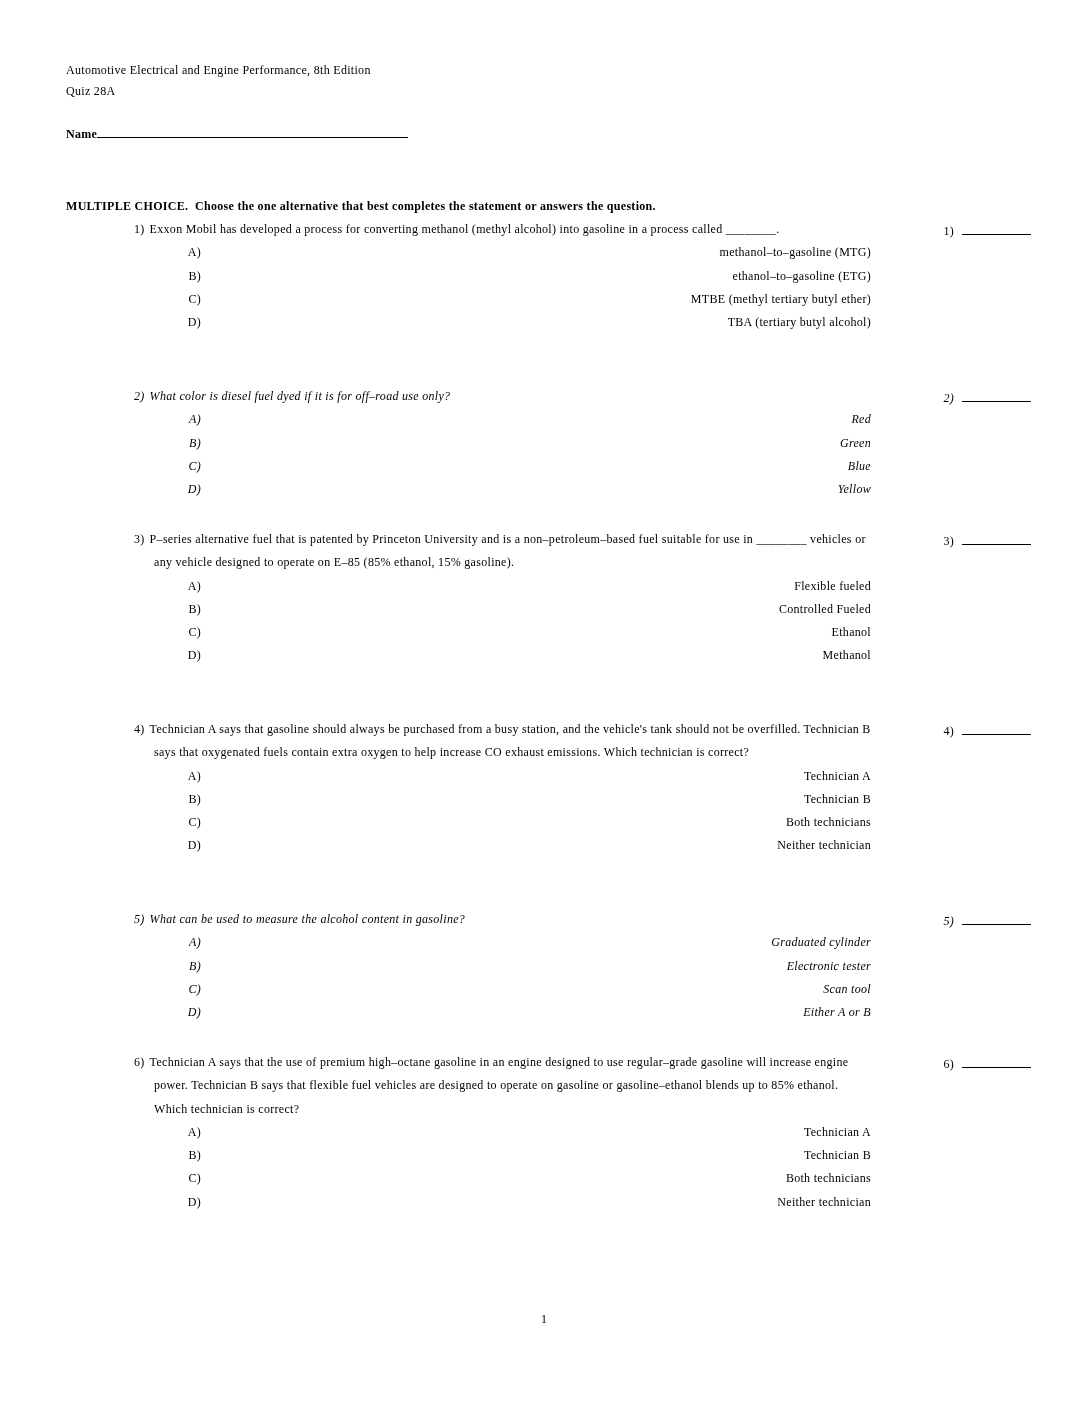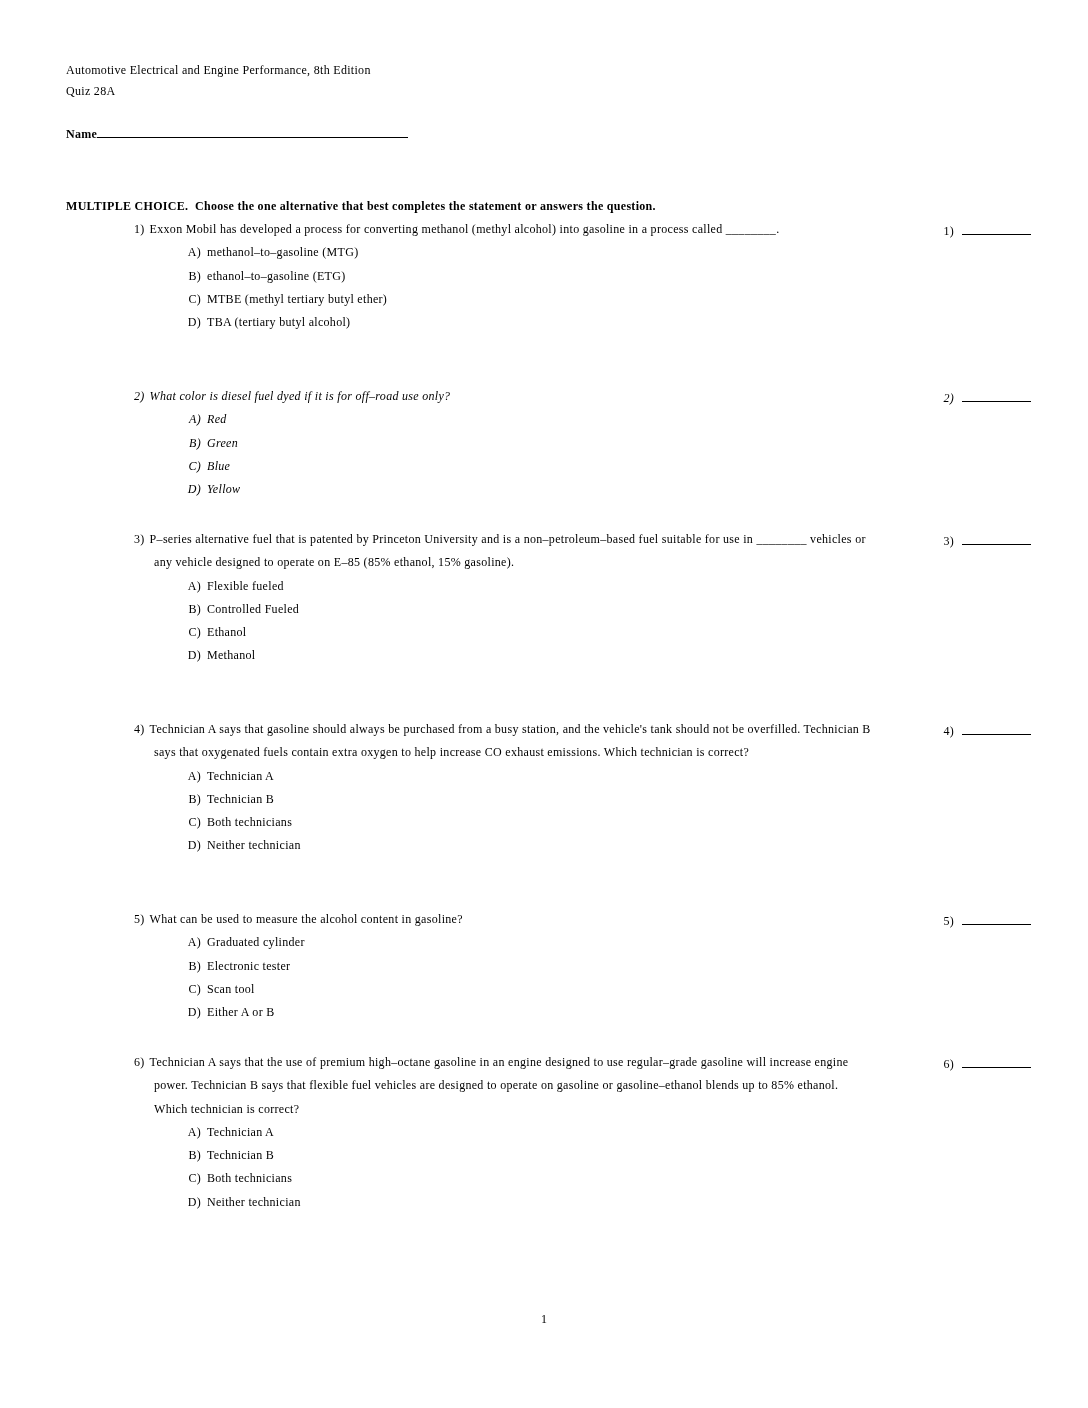--- a/index.html
+++ b/index.html
@@ -68,21 +68,21 @@
   }
   .q-num { margin-right: 5px; }
   .q-options { padding-left: 42px; }
   .opt { display: flex; }
   .opt-letter {
     flex: none;
     width: 25px;
     text-align: right;
     margin-right: 6px;
   }
-  .opt-text { flex: 1; }
+  .opt-text { flex: 1; text-align: right; }
   .q-answer {
     position: absolute;
     right: 0;
     top: 1px;
     width: 97px;
     white-space: nowrap;
   }
   .a-num {
     display: inline-block;
     width: 20px;
@@ -218,21 +218,21 @@
             <div class="opt">
               <span class="opt-letter">D)</span>
               <span class="opt-text">Neither technician</span>
             </div>
           </div>
       </div>
       <div class="q-answer">
         <span class="a-num">4)</span><span class="a-line"></span>
       </div>
     </div>
-      <div class="question" style="top: 908px;">
+      <div class="question" style="top: 908px; font-style: italic;">
       <div class="q-left">
         <div class="q-text"><span class="q-num">5)</span><span class="q-body">What can be used to measure the alcohol content in gasoline?</span></div>
         <div class="q-options">
             <div class="opt">
               <span class="opt-letter">A)</span>
               <span class="opt-text">Graduated cylinder</span>
             </div>
             <div class="opt">
               <span class="opt-letter">B)</span>
               <span class="opt-text">Electronic tester</span>

